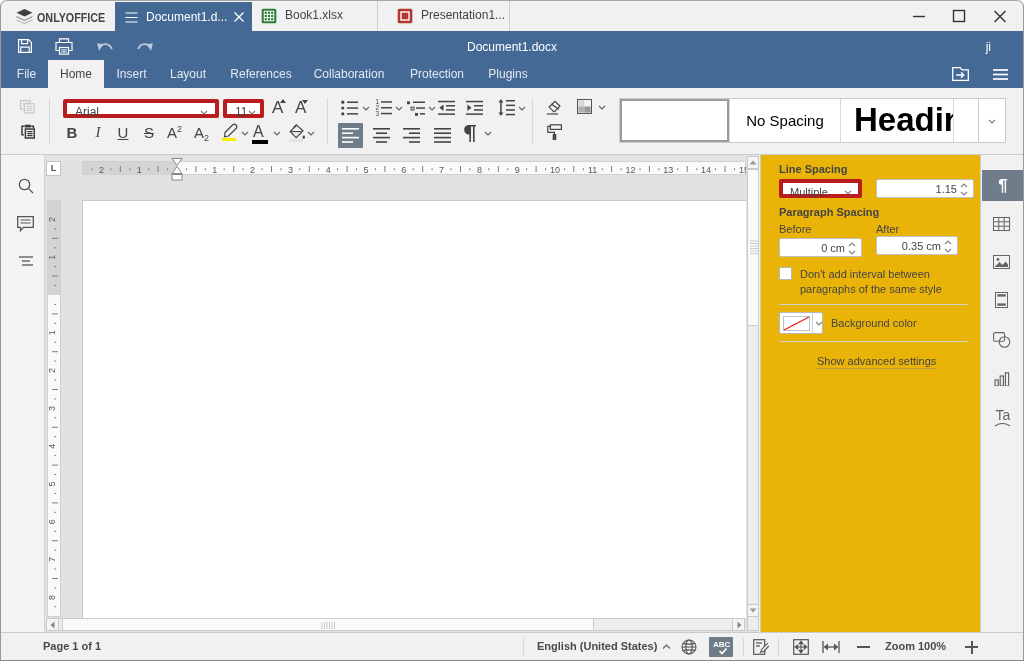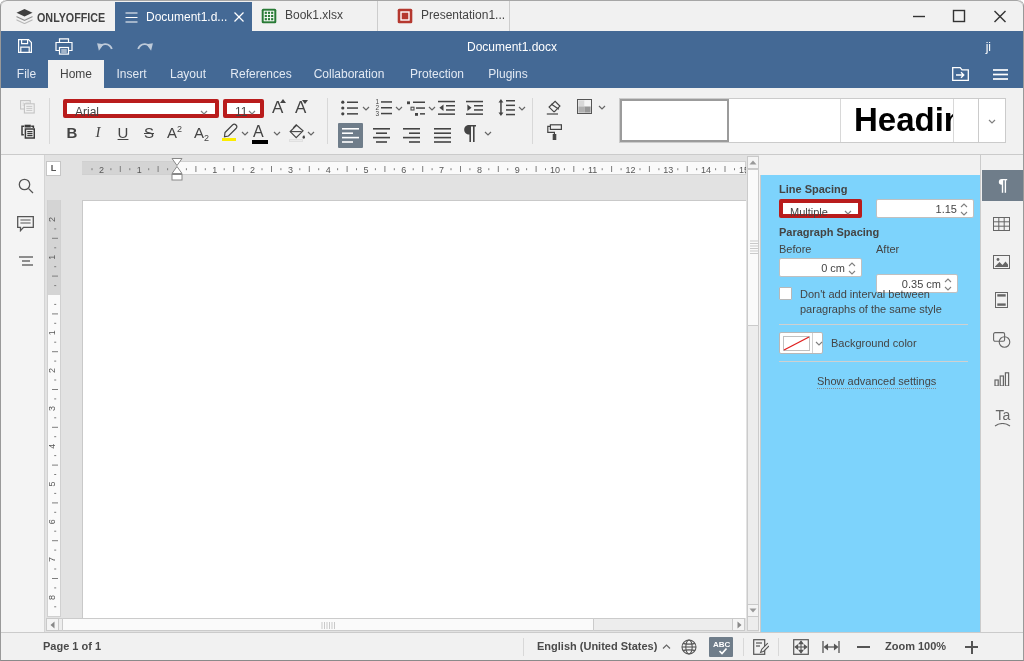--- a/index.html
+++ b/index.html
@@ -32,21 +32,21 @@
   #toolbar { position:absolute; left:0; top:88px; width:100%; height:67px; background:#f1f1f1; border-bottom:1px solid #cbcbcb; }
   .tsep { position:absolute; top:10px; width:1px; height:46px; background:#d8d8d8; }
   .combo { position:absolute; background:#fff; border:4px solid #b91c1c; border-radius:2px; font-size:12px; color:#444; }
   .caret { position:absolute; width:8px; height:5px; }
   .tbtn { position:absolute; color:#444; }
   .styles { position:absolute; left:618px; top:10px; width:387px; height:45px; background:#fff; border:1px solid #cbcbcb; }
   
   #main { position:absolute; left:0; top:155px; width:100%; height:477px; }
   #leftbar { position:absolute; left:0; top:0; width:44px; height:477px; background:#f4f4f4; border-right:1px solid #d4d4d4; }
   #docarea { position:absolute; left:44px; top:0; width:714px; height:477px; background:#e2e2e2; }
-  #rpanel { position:absolute; left:759px; top:0; width:221px; height:477px; background:#7dd3fc; border-left:1px solid #cbcbcb; font-size:11px; color:#444;margin-top:20px; }
+  #rpanel { position:absolute; left:759px; top:0; width:221px; height:477px; background:#eab308; border-left:1px solid #cbcbcb; font-size:11px; color:#444; }
   #rbar { position:absolute; left:979px; top:0; width:45px; height:477px; background:#f1f1f1; border-left:1px solid #cbcbcb; }
   .spin { position:absolute; background:#fff; border:1px solid #c0c0c0; border-radius:2px; height:19px; font-size:11px; color:#444; }
   .spin .val { position:absolute; right:16px; top:3px; }
   .panlbl { position:absolute; font-weight:bold; font-size:11px; color:#444; }
   .sep-h { position:absolute; left:18px; width:189px; height:1px; background:#d0d0d0; }
   
   .sbar { position:absolute; background:#f7f7f7; border:1px solid #cbcbcb; }
   .sthumb { position:absolute; background:#fdfdfd; border:1px solid #cbcbcb; border-radius:1px; }
   
   #statusbar { position:absolute; left:0; top:632px; width:100%; height:28px; background:#f1f1f1; border-top:1px solid #cbcbcb; font-size:11px; color:#4a4a4a; }
@@ -399,20 +399,21 @@
 
   <svg class="tbtn" style="left:463px;top:37px" width="13" height="17" viewBox="0 0 13 17">
         <path d="M5.2 0 H12 V1.6 H10.6 V17 H9 V1.6 H7 V17 H5.4 V9.6 C2.4 9.6 0.2 7.6 0.2 4.8 C0.2 2 2.3 0 5.2 0 Z" fill="#444"></path>
       </svg>
   <svg class="caret" style="left:483px;top:43px" viewBox="0 0 8 5">
         <path d="M1 1 L4 4 L7 1" fill="none" stroke="#666" stroke-width="1.2"></path>
       </svg>
 
   <div class="styles">
     <div class="abs" style="left:0;top:0;width:109px;height:43px;border:2px solid #9b9b9b;"></div>
+    <div class="abs" style="left:109px;top:0;width:111px;height:43px;border-left:1px solid #d8d8d8;font-size:15px;color:#000;text-align:center;line-height:43px;">No Spacing</div>
     <div class="abs" style="left:220px;top:0;width:113px;height:43px;border-left:1px solid #d8d8d8;font-size:33px;font-weight:bold;color:#000;line-height:41px;overflow:hidden;padding-left:13px;white-space:nowrap;">Heading</div>
     <div class="abs" style="left:333px;top:0;width:25px;height:43px;border-left:1px solid #d8d8d8;"></div>
     <div class="abs" style="left:358px;top:0;width:28px;height:43px;border-left:1px solid #cbcbcb;"></div>
     <svg class="caret" style="left:368px;top:20px" viewBox="0 0 8 5">
           <path d="M1 1 L4 4 L7 1" fill="none" stroke="#808080" stroke-width="1.2"></path>
         </svg>
   </div>
 
 </div>
 
@@ -650,21 +651,21 @@
     <div class="spin" style="left:18px;top:83px;width:83px;">
       <span class="val">0 cm</span>
       <svg class="abs" style="right:5px;top:3px" width="8" height="5" viewBox="0 0 8 5">
             <path d="M1 4 L4 1 L7 4" fill="none" stroke="#808080" stroke-width="1.1"></path>
           </svg>
       <svg class="abs" style="right:5px;top:11px" width="8" height="5" viewBox="0 0 8 5">
             <path d="M1 1 L4 4 L7 1" fill="none" stroke="#808080" stroke-width="1.1"></path>
           </svg>
     </div>
 
-    <div class="spin" style="left:115px;top:99px;width:82px;">
+    <div class="spin" style="left:115px;top:81px;width:82px;">
       <span class="val">0.35 cm</span>
       <svg class="abs" style="right:5px;top:3px" width="8" height="5" viewBox="0 0 8 5">
             <path d="M1 4 L4 1 L7 4" fill="none" stroke="#808080" stroke-width="1.1"></path>
           </svg>
       <svg class="abs" style="right:5px;top:11px" width="8" height="5" viewBox="0 0 8 5">
             <path d="M1 1 L4 4 L7 1" fill="none" stroke="#808080" stroke-width="1.1"></path>
           </svg>
     </div>
 
     <div class="abs" style="left:18px;top:112px;width:13px;height:13px;background:#fff;border:1px solid #b8b8b8;border-radius:1px;"></div>

